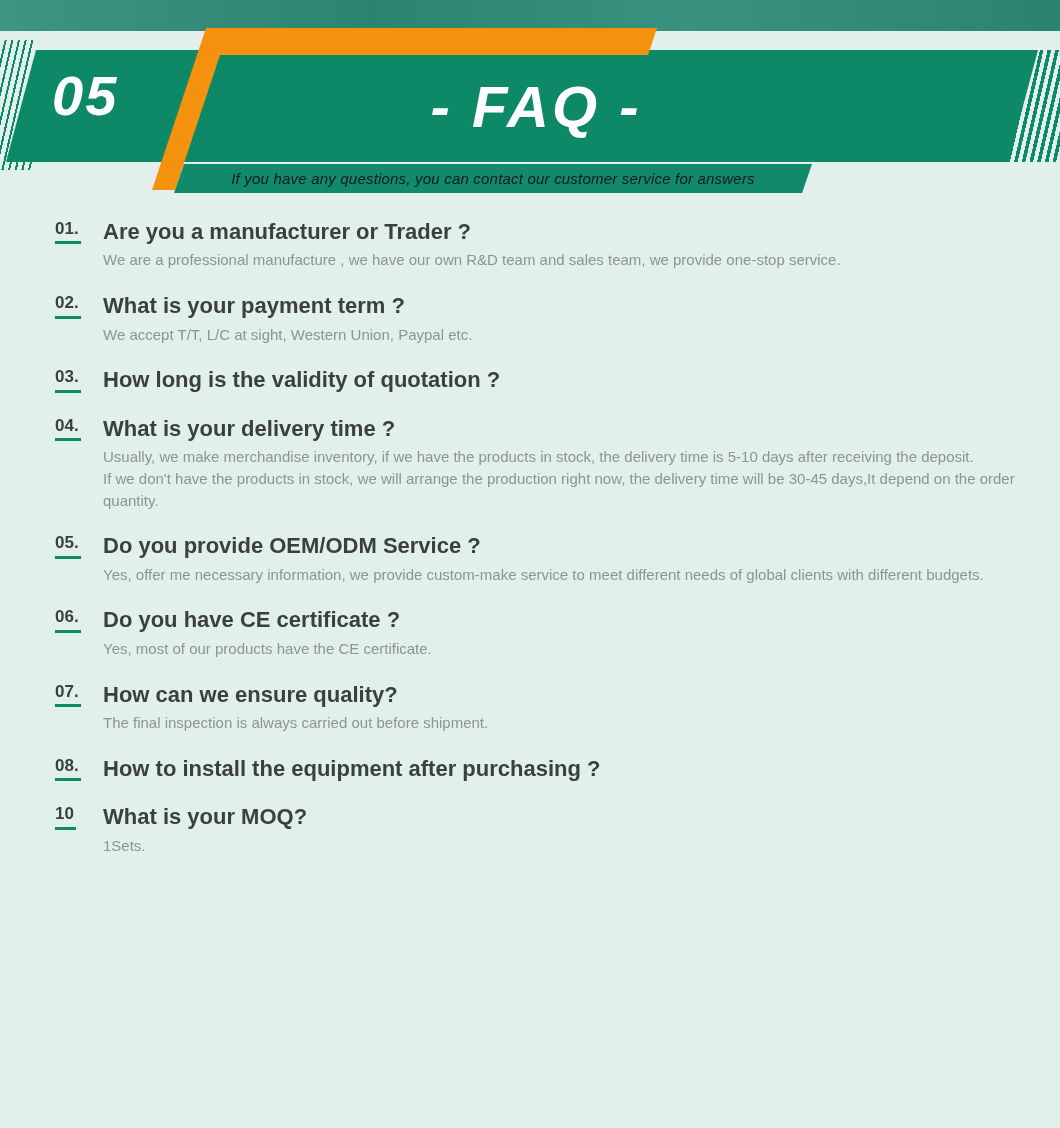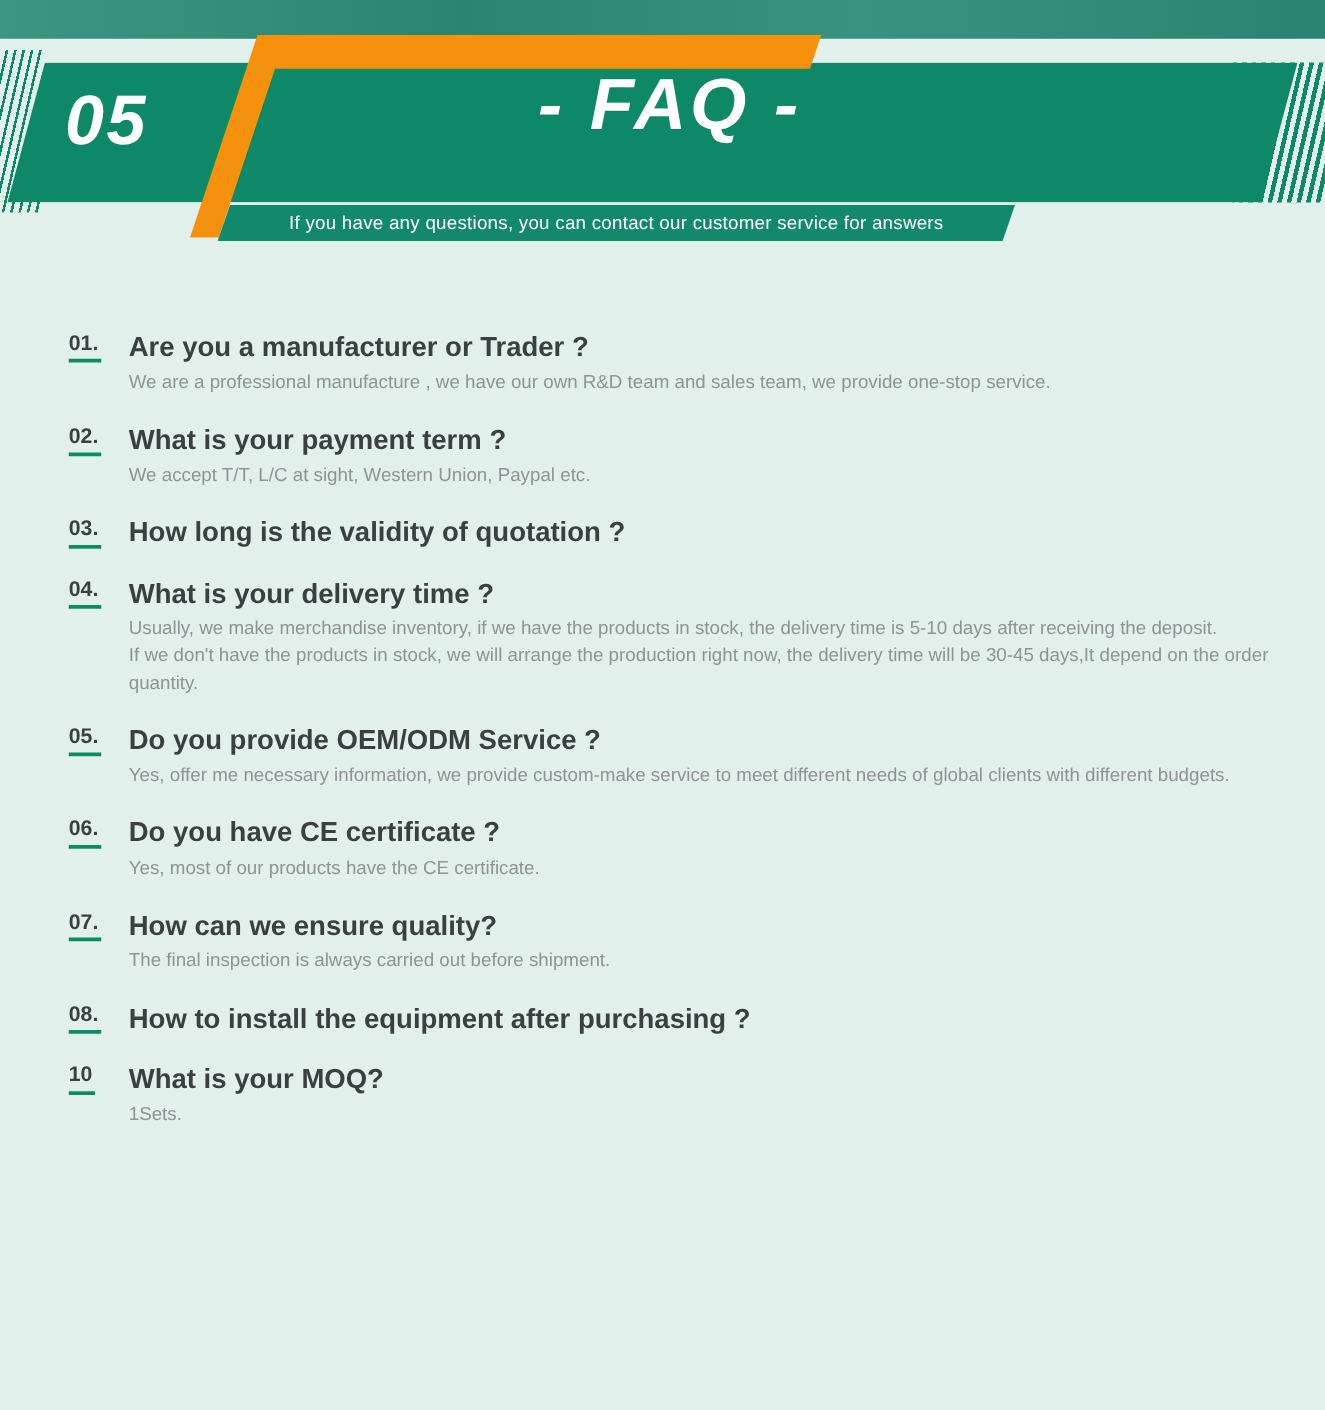--- a/index.html
+++ b/index.html
@@ -14,21 +14,21 @@
   }
   *{box-sizing:border-box;}
   html,body{margin:0;padding:0;}
   body{
     width:1060px;height:1128px;overflow:hidden;
     background:var(--page-background);
     font-family:"Liberation Sans",sans-serif;
   }
 
   
-  .header{position:relative;height:193px;border-radius:11px;}
+  .header{position:relative;height:163px;border-radius:11px;}
   .top-strip{
     position:absolute;top:0;left:0;width:100%;height:31px;
     background:var(--top-strip-teal);
     background-image:linear-gradient(90deg,rgba(255,255,255,.07),rgba(0,0,0,.06) 35%,rgba(255,255,255,.05) 65%,rgba(0,0,0,.07));
   }
   .left-stripes{
     position:absolute;top:40px;left:-2px;width:36px;height:130px;z-index:0;
     background:repeating-linear-gradient(103deg,var(--banner-green) 0 2px,transparent 2px 6.5px);
   }
   .right-stripes{
@@ -36,40 +36,40 @@
     background:repeating-linear-gradient(103deg,var(--banner-green) 0 3.5px,transparent 3.5px 7.5px);
   }
   .banner{
     position:absolute;top:50px;left:6px;right:0;height:112px;z-index:1;
     background:var(--banner-green);
     clip-path:polygon(30px 0,calc(100% - 22px) 0,calc(100% - 52px) 100%,0 100%);
   }
   .ribbon-svg{position:absolute;top:0;left:0;z-index:2;pointer-events:none;}
   .banner-text-layer{
     position:absolute;top:50px;left:0;width:100%;height:112px;z-index:3;
-    display:flex;align-items:flex-start;justify-content:center;padding-left:12px;
+    display:flex;align-items:center;justify-content:center;padding-left:12px;
   }
   .section-title{
     color:#fff;font-style:italic;font-weight:bold;font-size:58px;letter-spacing:3px;
     text-shadow:0 1px 0 rgba(0,0,0,.08);
   }
   .section-number{
     position:absolute;top:63px;left:52px;z-index:3;
     color:#fff;font-style:italic;font-weight:bold;font-size:56px;letter-spacing:2px;
   }
   .subtitle-bar{
     position:absolute;top:164px;left:174px;width:638px;height:29px;z-index:2;
     background:#12896B;
     clip-path:polygon(10px 0,100% 0,calc(100% - 10px) 100%,0 100%);
     display:flex;align-items:center;justify-content:center;
   }
-  .subtitle-text{color:#ffffff;font-size:15px;letter-spacing:.2px;}
+  .subtitle-text{color:#0f172a;font-style:italic;font-size:15px;letter-spacing:.2px;}
 
   
-  .faq-list{padding:72px 45px 0 55px;}
+  .faq-list{padding:56px 45px 0 55px;}
   .faq-item{display:grid;grid-template-columns:48px 1fr;margin-bottom:22px;}
   .faq-num{
     grid-column:1;justify-self:start;align-self:start;
     font-weight:bold;font-size:17px;color:var(--question-text);
     border-bottom:3px solid var(--number-underline);
     padding:0 2px 2px 0;line-height:1.2;
   }
   .faq-q{
     grid-column:2;
     font-weight:bold;font-size:22px;color:var(--question-text);line-height:1.2;

